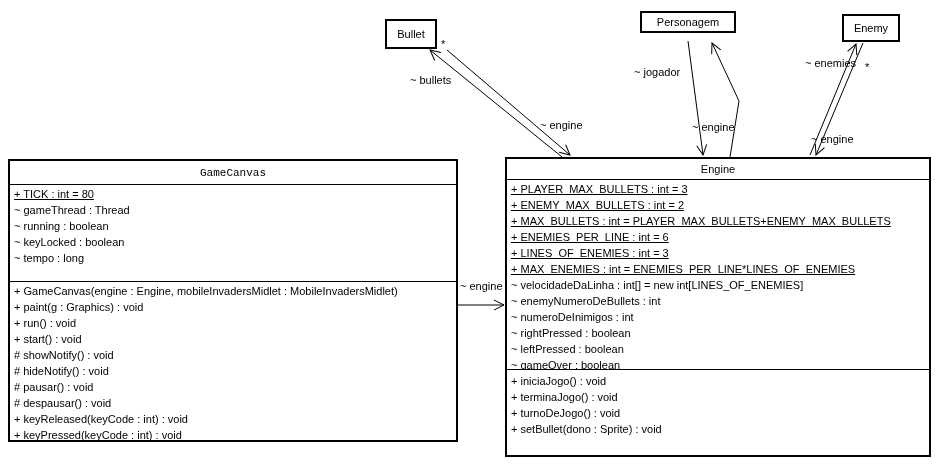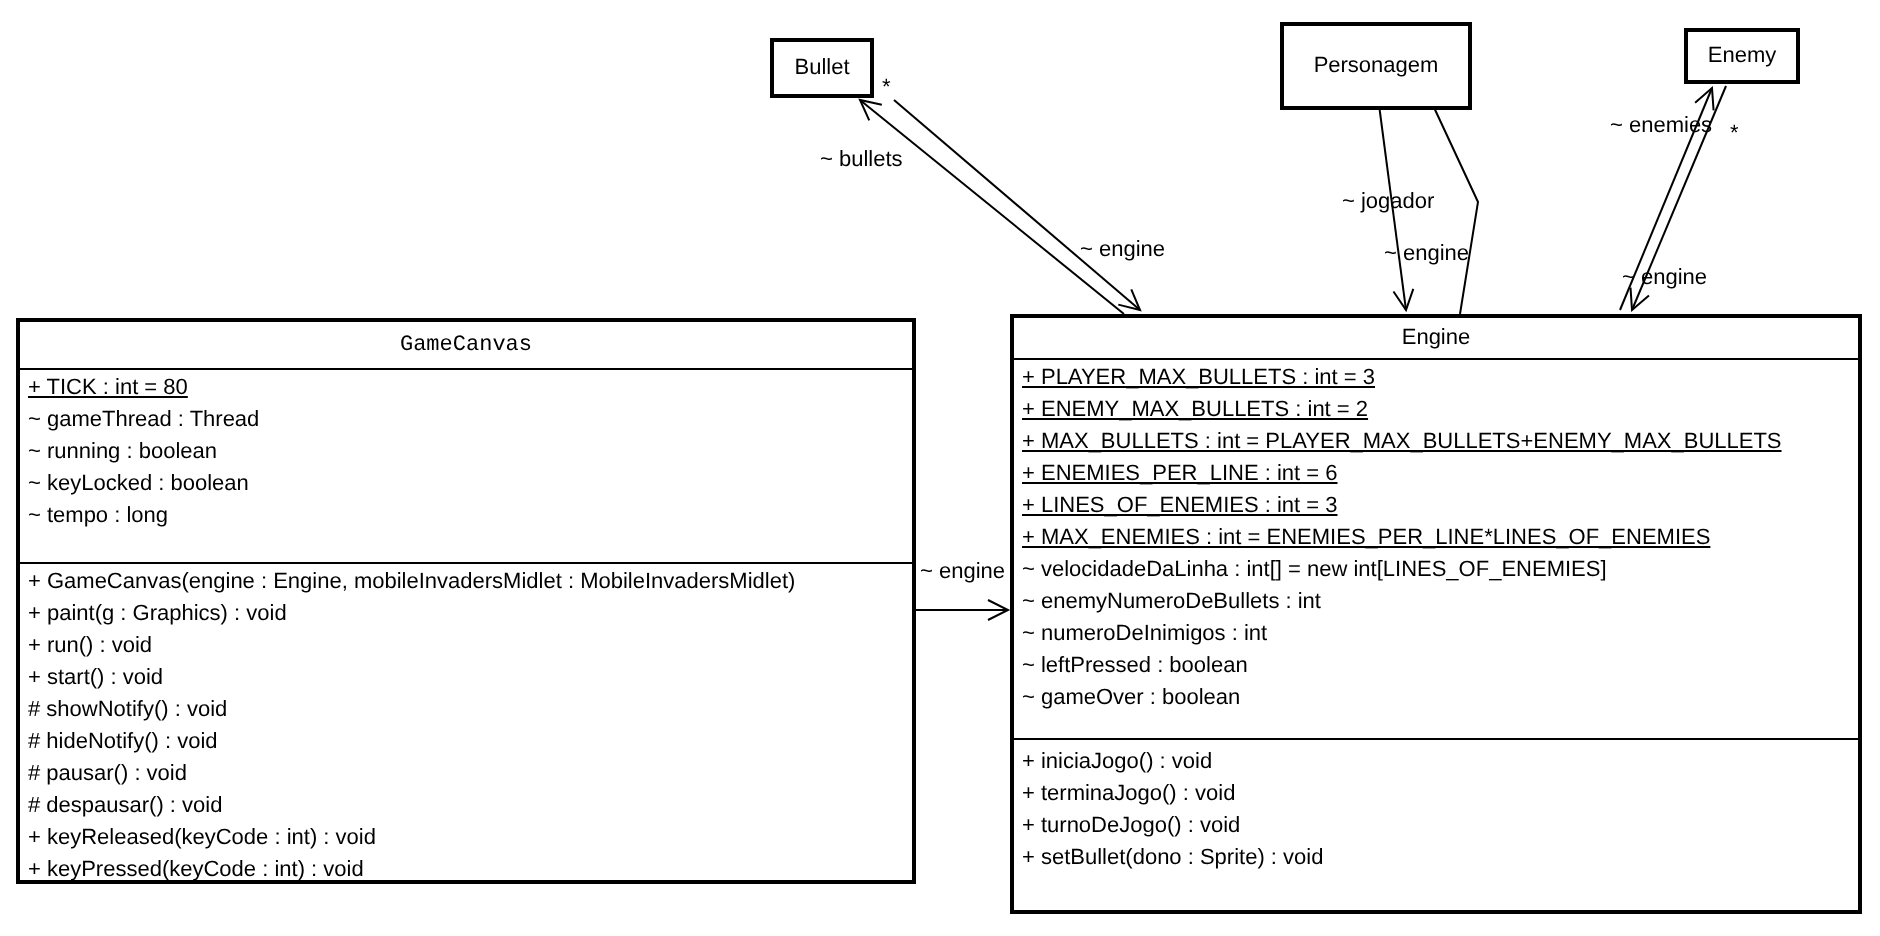--- a/index.html
+++ b/index.html
@@ -74,48 +74,49 @@
     <div class="compartment divided" style="height:190px;">
       <div class="m u">+ PLAYER_MAX_BULLETS : int = 3</div>
       <div class="m u">+ ENEMY_MAX_BULLETS : int = 2</div>
       <div class="m u">+ MAX_BULLETS : int = PLAYER_MAX_BULLETS+ENEMY_MAX_BULLETS</div>
       <div class="m u">+ ENEMIES_PER_LINE : int = 6</div>
       <div class="m u">+ LINES_OF_ENEMIES : int = 3</div>
       <div class="m u">+ MAX_ENEMIES : int = ENEMIES_PER_LINE*LINES_OF_ENEMIES</div>
       <div class="m">~ velocidadeDaLinha : int[] = new int[LINES_OF_ENEMIES]</div>
       <div class="m">~ enemyNumeroDeBullets : int</div>
       <div class="m">~ numeroDeInimigos : int</div>
+      <div class="m">~ rightPressed : boolean</div>
       <div class="m">~ leftPressed : boolean</div>
       <div class="m">~ gameOver : boolean</div>
     </div>
     <div class="compartment" style="height:85px;padding-top:3px;">
       <div class="m">+ iniciaJogo() : void</div>
       <div class="m">+ terminaJogo() : void</div>
       <div class="m">+ turnoDeJogo() : void</div>
       <div class="m">+ setBullet(dono : Sprite) : void</div>
     </div>
   </div>
 
   <div class="uml" style="left:385px;top:19px;width:52px;height:30px;">
     <div class="title" style="height:100%;">Bullet</div>
   </div>
 
-  <div class="uml" style="left:640px;top:11px;width:96px;height:44px;">
+  <div class="uml" style="left:640px;top:11px;width:96px;height:22px;">
     <div class="title" style="height:100%;">Personagem</div>
   </div>
 
   <div class="uml" style="left:842px;top:14px;width:58px;height:28px;">
     <div class="title" style="height:100%;">Enemy</div>
   </div>
 
   <div class="edge-label" style="left:410px;top:74px;">~ bullets</div>
   <div class="edge-label" style="left:441px;top:38px;">*</div>
   <div class="edge-label" style="left:540px;top:119px;">~ engine</div>
 
-  <div class="edge-label" style="left:671px;top:66px;margin-top:29px;">~ jogador</div>
+  <div class="edge-label" style="left:634px;top:66px;">~ jogador</div>
   <div class="edge-label" style="left:692px;top:121px;">~ engine</div>
 
   <div class="edge-label" style="left:805px;top:57px;">~ enemies</div>
   <div class="edge-label" style="left:865px;top:61px;">*</div>
   <div class="edge-label" style="left:811px;top:133px;">~ engine</div>
 
   <div class="edge-label" style="left:460px;top:280px;">~ engine</div>
 
 </div>
 

